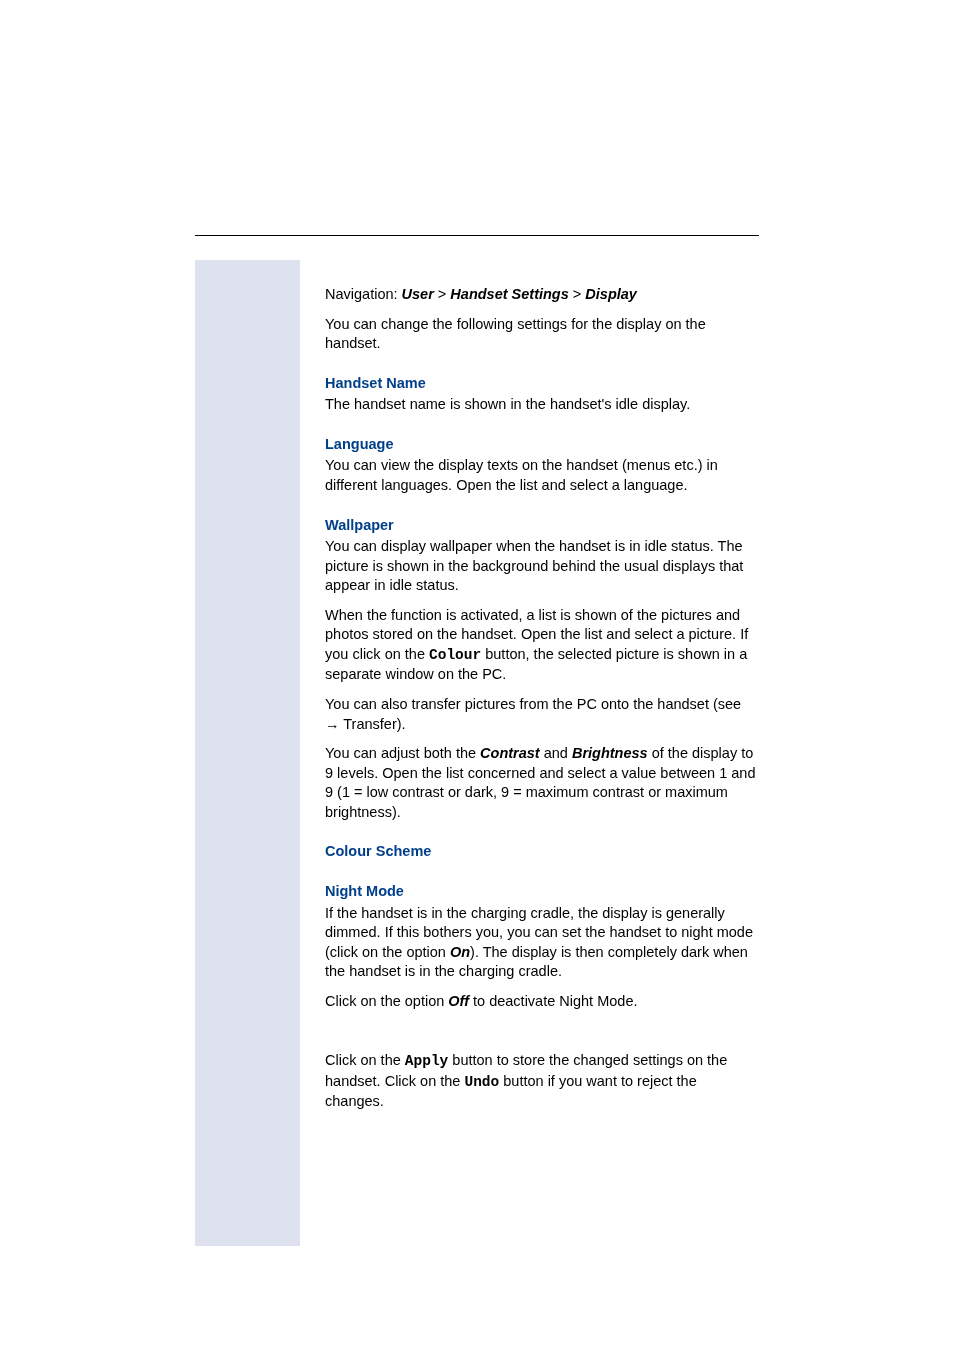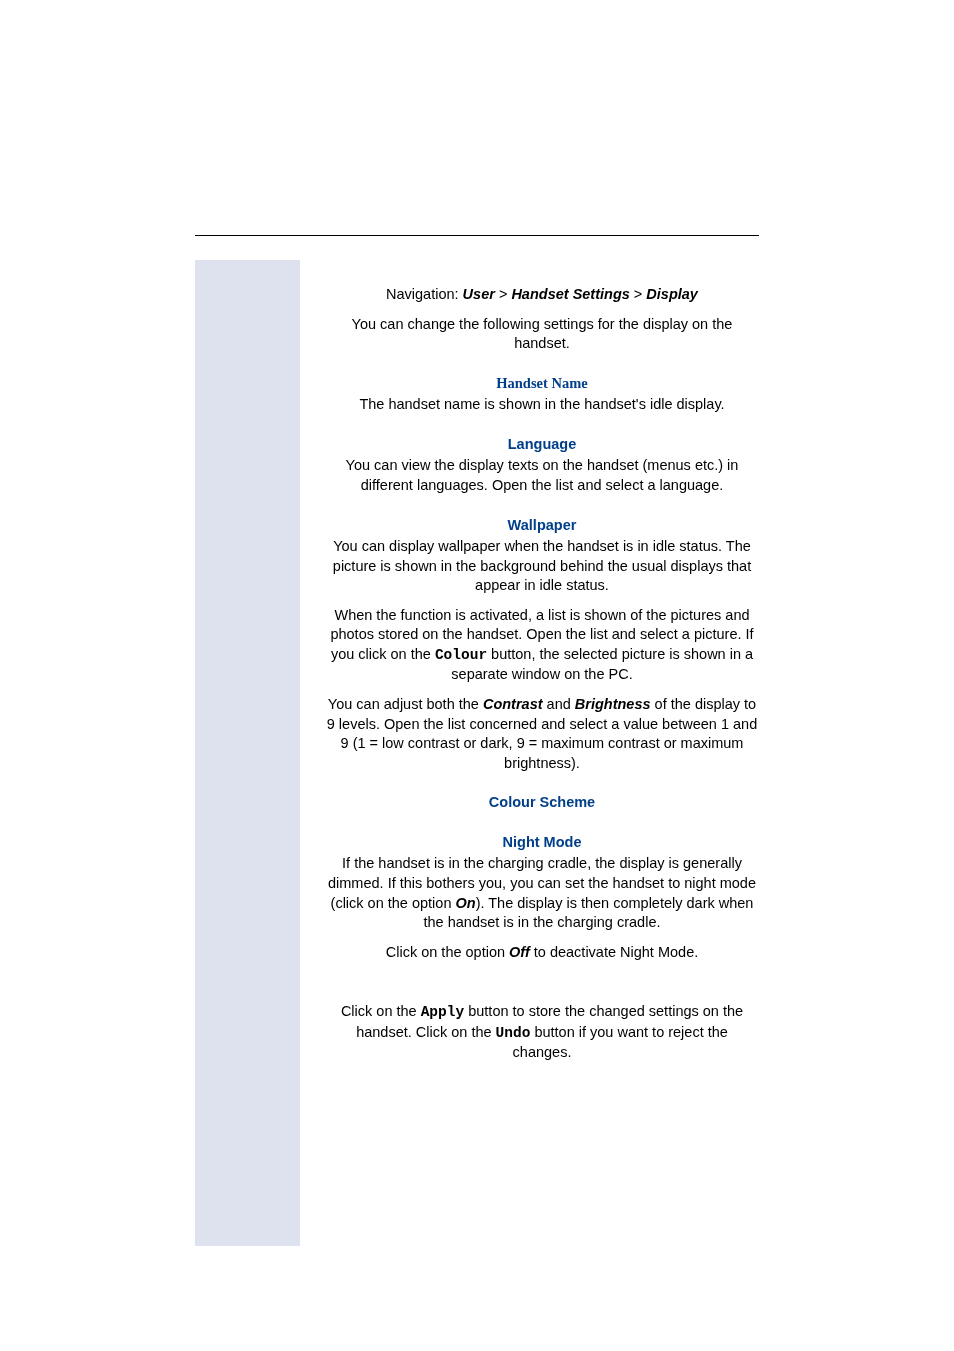--- a/index.html
+++ b/index.html
@@ -7,21 +7,20 @@
     padding: 0;
     background: #ffffff;
     font-family: "Segoe UI", "Helvetica Neue", Arial, sans-serif;
     color: #000;
   }
   .page {
     width: 954px;
     height: 1346px;
     position: relative;
     box-sizing: border-box;
-    text-align: center;
   }
   .hr {
     position: absolute;
     left: 195px;
     right: 195px;
     top: 235px;
     border-top: 1px solid #000;
     height: 0;
   }
   .columns {
@@ -54,21 +53,20 @@
     font-style: italic;
   }
   .heading {
     font-weight: 700;
     color: #003f8a;
     margin-top: 20px;
     margin-bottom: 2px;
   }
   .heading.first {
     margin-top: 20px;
-    font-family: Liberation Serif, serif;
   }
   .mono-bold {
     font-family: "Courier New", Courier, monospace;
     font-weight: 700;
   }
   .arrow {
     font-family: Arial, sans-serif;
   }
   .gap {
     height: 30px;
@@ -93,20 +91,24 @@
       <p>The handset name is shown in the handset's idle display.</p>
 
       <div class="heading">Language</div>
       <p>You can view the display texts on the handset (menus etc.) in different languages. Open the list and select a language.</p>
 
       <div class="heading">Wallpaper</div>
       <p>You can display wallpaper when the handset is in idle status. The picture is shown in the background behind the usual displays that appear in idle status.</p>
       <p>
         <span>When the function is activated, a list is shown of the pictures and photos stored on the handset. Open the list and select a picture. If you click on the </span><span class="mono-bold">Colour</span><span> button, the selected picture is shown in a separate window on the PC.</span>
       </p>
+      <p>
+        <span>You can also transfer pictures from the PC onto the handset (see </span><br>
+        <span class="arrow">→</span><span> Transfer).</span>
+      </p>
 
       <p>
         <span>You can adjust both the </span><span class="bold-italic">Contrast</span><span> and </span><span class="bold-italic">Brightness</span><span> of the display to 9 levels. Open the list concerned and select a value between 1 and 9 (1 = low contrast or dark, 9 = maximum contrast or maximum brightness).</span>
       </p>
 
       <div class="heading">Colour Scheme</div>
 
       <div class="heading">Night Mode</div>
       <p>
         <span>If the handset is in the charging cradle, the display is generally dimmed. If this bothers you, you can set the handset to night mode (click on the option </span><span class="bold-italic">On</span><span>). The display is then completely dark when the handset is in the charging cradle.</span>

